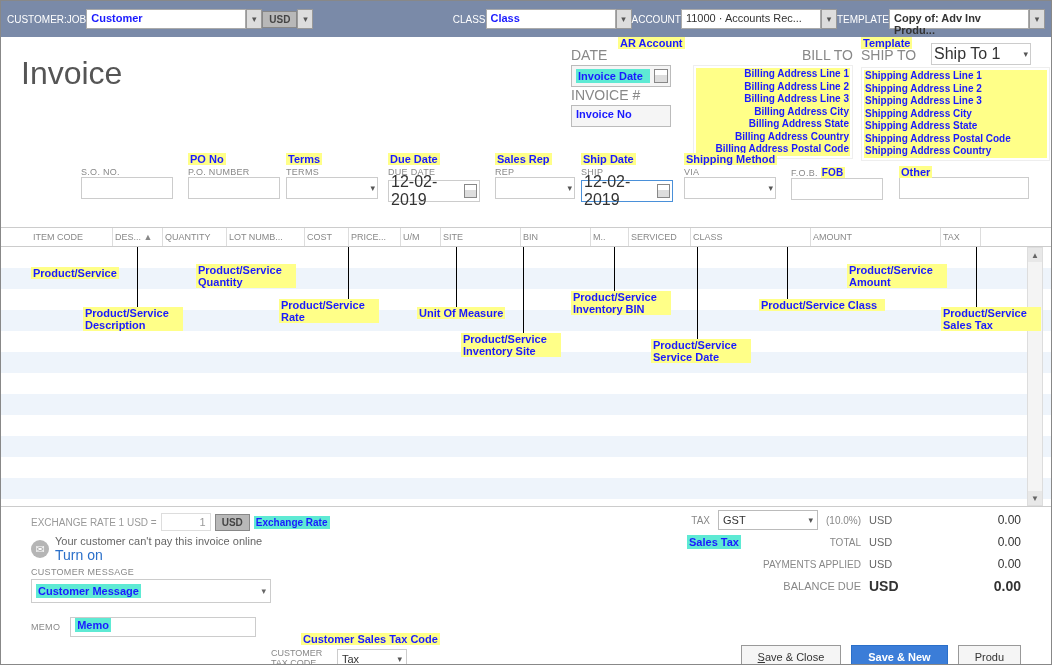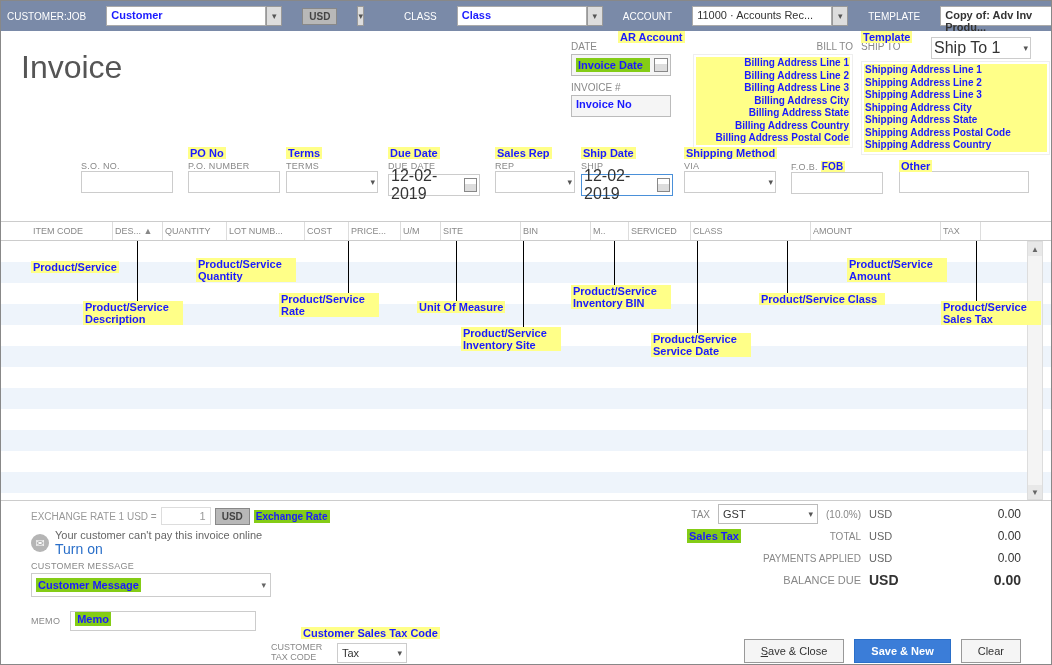--- a/index.html
+++ b/index.html
@@ -1,35 +1,35 @@
 <!DOCTYPE html>
 <html><head>
 <meta charset="utf-8">
 <style>
 * { box-sizing: border-box; margin: 0; padding: 0; font-family: Arial, sans-serif; }
 body { width: 1052px; height: 665px; background: #fff; font-size: 11px; color: #333; border: 1px solid #888; overflow: hidden; }
 
-.topbar { display: flex; align-items: center; background: #7a8aa8; height: 30px; padding: 0 6px; gap: 20px; color: #fff; font-size: 10px; }
+.topbar { display: flex; align-items: center; background: #7a8aa8; height: 36px; padding: 0 6px; gap: 0; color: #fff; font-size: 10px; }
 .topbar .lbl { font-weight: normal; color: #fff; }
 .topbar .field { background: #fff; border: 1px solid #aaa; height: 20px; padding: 2px 4px; color: #1a1aff; font-weight: bold; font-size: 11px; }
 .topbar .sel { display: inline-flex; align-items: center; }
 .topbar .caret { width: 16px; height: 20px; background: #ddd; border: 1px solid #999; display: inline-flex; align-items: center; justify-content: center; }
 .caret::after { content: "▾"; color: #555; font-size: 9px; }
 .topbar .cust { width: 160px; }
 .usd-badge { background: #b8b8b8; border: 1px solid #888; padding: 2px 6px; font-size: 10px; color: #444; font-weight: bold; }
 
-.hl { background: #84cc16; color: #1a1aff; font-weight: bold; padding: 1px 2px; display: inline-block; }
+.hl { background: #5eead4; color: #1a1aff; font-weight: bold; padding: 1px 2px; display: inline-block; }
 .hl-sm { background: #ffff88; color: #1a1aff; font-weight: bold; font-size: 10px; padding: 0 1px; display: inline-block; white-space: nowrap; }
 .ann { position: absolute; font-size: 11px; color: #1a1aff; font-weight: bold; background: #ffff88; padding: 0 2px; z-index: 50; white-space: nowrap; }
 .ann-line { position: absolute; background: #000; z-index: 49; }
 
 .title-area { padding: 10px 20px 0 20px; position: relative; height: 130px; }
 .invoice-title { font-size: 32px; color: #555; font-weight: normal; margin-top: 8px; }
 .date-block { position: absolute; left: 570px; top: 10px; }
-.gray-lbl { color: #888; font-size: 10px; margin-bottom: 2px; }
+.gray-lbl { color: #888; font-size: 14px; margin-bottom: 2px; }
 .date-field { display: inline-flex; align-items: center; border: 1px solid #bbb; background: #f5f5f5; height: 22px; padding: 0 2px 0 4px; }
 .date-field .val { color: #1a1aff; font-weight: bold; font-size: 11px; min-width: 74px; }
 .cal-icon { display: inline-block; width: 14px; height: 14px; border: 1px solid #888; background: linear-gradient(#fff 40%, #ddd 40%); margin-left: 4px; }
 .inv-field { border: 1px solid #bbb; background: #f5f5f5; height: 22px; padding: 2px 4px; color: #1a1aff; font-weight: bold; width: 100px; }
 
 .addr-block { position: absolute; font-size: 10px; }
 .billto { left: 692px; top: 10px; width: 160px; text-align: right; }
 .shipto-lbl { left: 860px; top: 10px; }
 .shipto-sel { left: 930px; top: 6px; }
 .shipto-addr { left: 860px; top: 30px; width: 189px; }
@@ -118,21 +118,21 @@
 
 <div class="title-area">
   <div class="invoice-title">Invoice</div>
 
   <div class="date-block">
     <div class="gray-lbl">DATE</div>
     <div class="date-field">
       <span class="val hl">Invoice Date</span>
         <span class="cal-icon"></span>
     </div>
-    <div class="gray-lbl" style="margin-top:6px">INVOICE #</div>
+    <div class="gray-lbl" style="">INVOICE #</div>
     <div class="inv-field hl">Invoice No</div>
   </div>
 
   <div class="addr-block billto">
     <div class="gray-lbl">BILL TO</div>
     <div class="addr-box">
       <span class="addr-line">Billing Address Line 1</span>
       <span class="addr-line">Billing Address Line 2</span>
       <span class="addr-line">Billing Address Line 3</span>
       <span class="addr-line">Billing Address City</span>
@@ -334,16 +334,16 @@
 
   <div class="btn-row">
     <div class="btn">
         <span class="und">S</span>
         <span>ave &amp; Close</span>
       </div>
     <div class="btn primary">
         <span>Save &amp; New</span>
       </div>
     <div class="btn">
-        <span>Clear</span>
+        <span>Produ</span>
       </div>
   </div>
 </div>
 
 </body></html>

